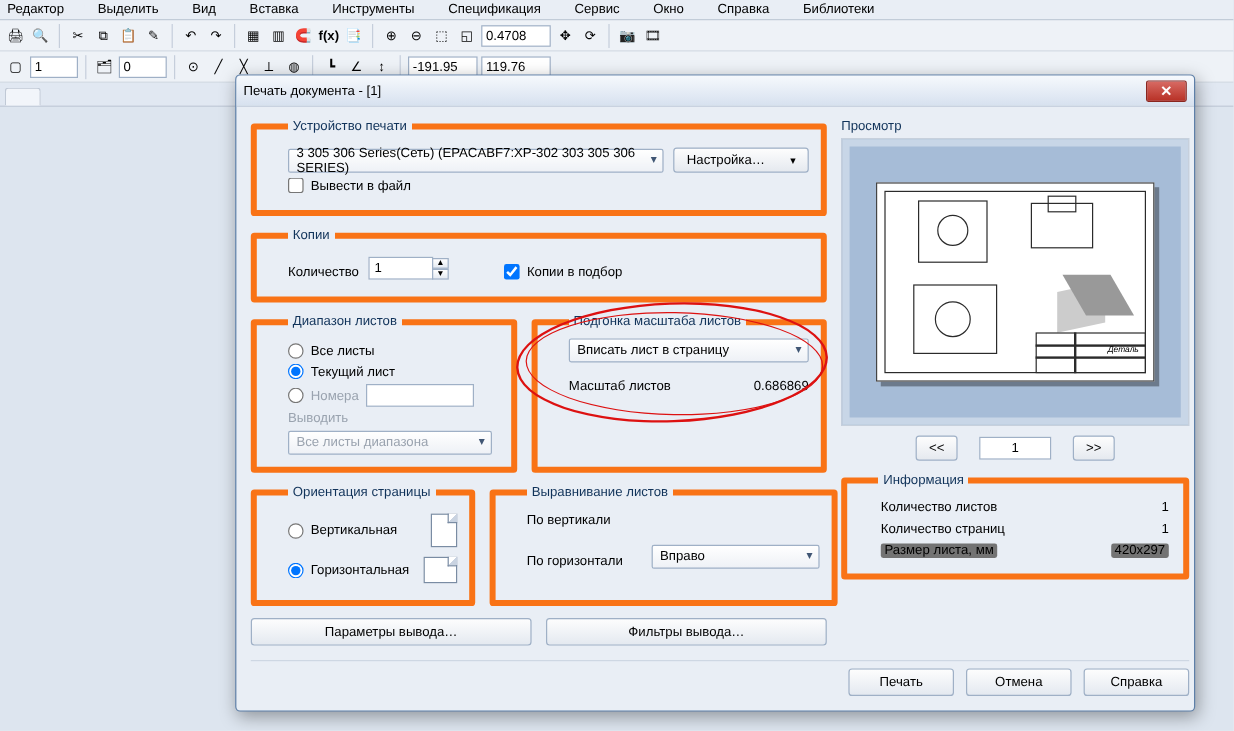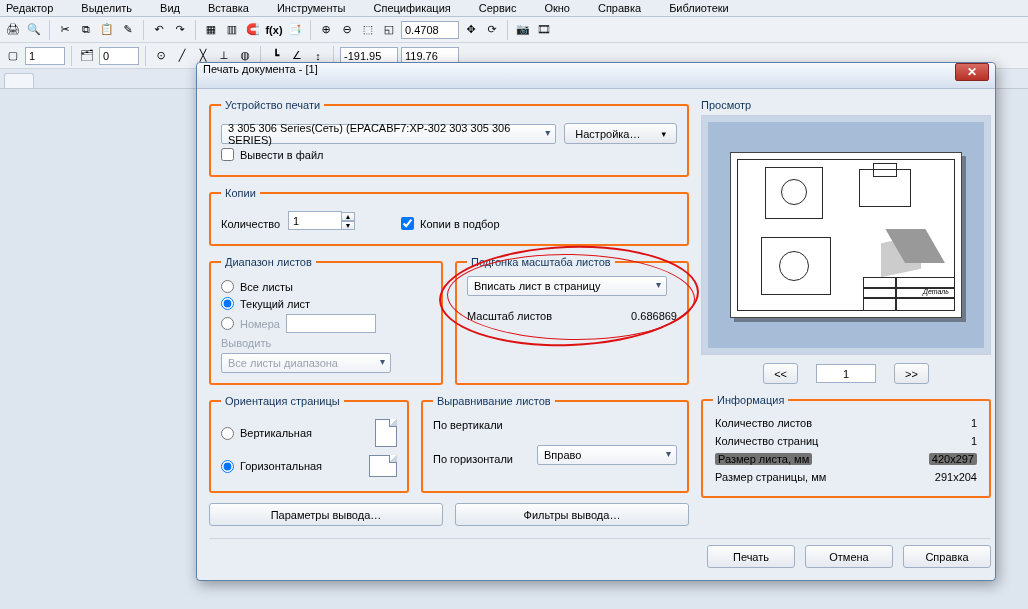--- a/index.html
+++ b/index.html
@@ -7,25 +7,25 @@
   .menubar { display: flex; gap: 28px; padding: 2px 6px; background: #e9eef5; border-bottom: 1px solid #b9c4d2; }
   .menubar span { color: #000; cursor: default; }
   .toolbar { display: flex; align-items: center; gap: 3px; padding: 2px 4px; background: #eef2f7; border-bottom: 1px solid #cfd6e0; height: 26px;}
   .tb-ico { width: 18px; height: 18px; display:inline-flex; align-items:center; justify-content:center; border:1px solid transparent; }
   .tb-sep { width:1px; height:20px; background:#c5cedb; margin:0 3px;}
   .tb-input { width:58px; height:18px; border:1px solid #9fb0c6; background:#fff; padding:0 3px;}
   .tabbar { display:flex; gap:2px; padding-left:4px; background:#e1e8f2; border-bottom:1px solid #c0c9d6; height:20px; align-items:flex-end;}
   .tab { padding:2px 10px 1px 10px; background:#f2f5fa; border:1px solid #c0c9d6; border-bottom:none; border-radius:3px 3px 0 0; font-size:10px;}
   
   .overlay { position:absolute; left:196px; top:62px; width:800px; background:#e9eef5; border:1px solid #5d7fa8; box-shadow:2px 4px 14px rgba(0,0,0,.35); border-radius:4px; }
-  .titlebar { height:26px; background:linear-gradient(#f6f9fd,#d7e1ef); border-bottom:1px solid #b5c1d3; display:flex; padding:0 6px; border-radius:4px 4px 0 0;}
+  .titlebar { height:26px; background:linear-gradient(#f6f9fd,#d7e1ef); border-bottom:1px solid #b5c1d3; display:flex; align-items:center; padding:0 6px; border-radius:4px 4px 0 0;}
   .titlebar .ttxt { flex:1; font-weight:normal; }
   .closebtn { width:34px; height:18px; background:linear-gradient(#d76a63,#b83126); border:1px solid #8a2620; border-radius:2px; display:flex; align-items:center; justify-content:center; color:#fff; font-weight:bold; font-size:12px;}
   .dlgbody { padding:10px 12px 10px 12px; display:grid; grid-template-columns: 480px 290px; gap:12px;}
-  fieldset { border:2px solid #f97316; border-radius:3px; padding:8px 10px 10px 10px; margin:0 0 10px 0;}
+  fieldset { border:5px solid #f97316; border-radius:3px; padding:8px 10px 10px 26px; margin:0 0 10px 0;}
   fieldset legend { color:#11335a; padding:0 4px; font-size:11px;}
   .row { display:flex; align-items:flex-end; gap:8px; margin:4px 0;}
   .btn { height:21px; padding:0 10px; background:linear-gradient(#fdfdfd,#e5e9ef); border:1px solid #9fb0c6; border-radius:3px; display:inline-flex; align-items:center; gap:21px;}
   .chev { font-size:9px;}
   input[type=text].fld { height:19px; border:1px solid #9fb0c6; background:#fff; padding:0 4px;}
   .spin { display:inline-flex; align-items:center;}
   .spin input { width:54px; height:19px; border:1px solid #9fb0c6; background:#fff; padding:0 4px;}
   .spin .arrws { display:flex; flex-direction:column; margin-left:-1px;}
   .spin .arrws div{ width:14px; height:9px; border:1px solid #9fb0c6; background:linear-gradient(#fff,#e6ebf2); font-size:7px; line-height:7px; text-align:center;}
   .radio, .check { display:flex; align-items:center; gap:6px;}
@@ -274,24 +274,20 @@
             <span>1</span>
           </div>
         <div class="info-row">
             <span>Количество страниц</span>
             <span>1</span>
           </div>
         <div class="info-row">
             <span class="hl">Размер листа, мм</span>
             <span class="hl">420x297</span>
           </div>
-        <div class="info-row">
-            <span>Размер страницы, мм</span>
-            <span>291x204</span>
-          </div>
       </fieldset>
     </div>
 
     <div class="footer">
       <button class="bigbtn">Печать</button>
       <button class="bigbtn">Отмена</button>
       <button class="bigbtn">Справка</button>
     </div>
   </div>
 </div>

